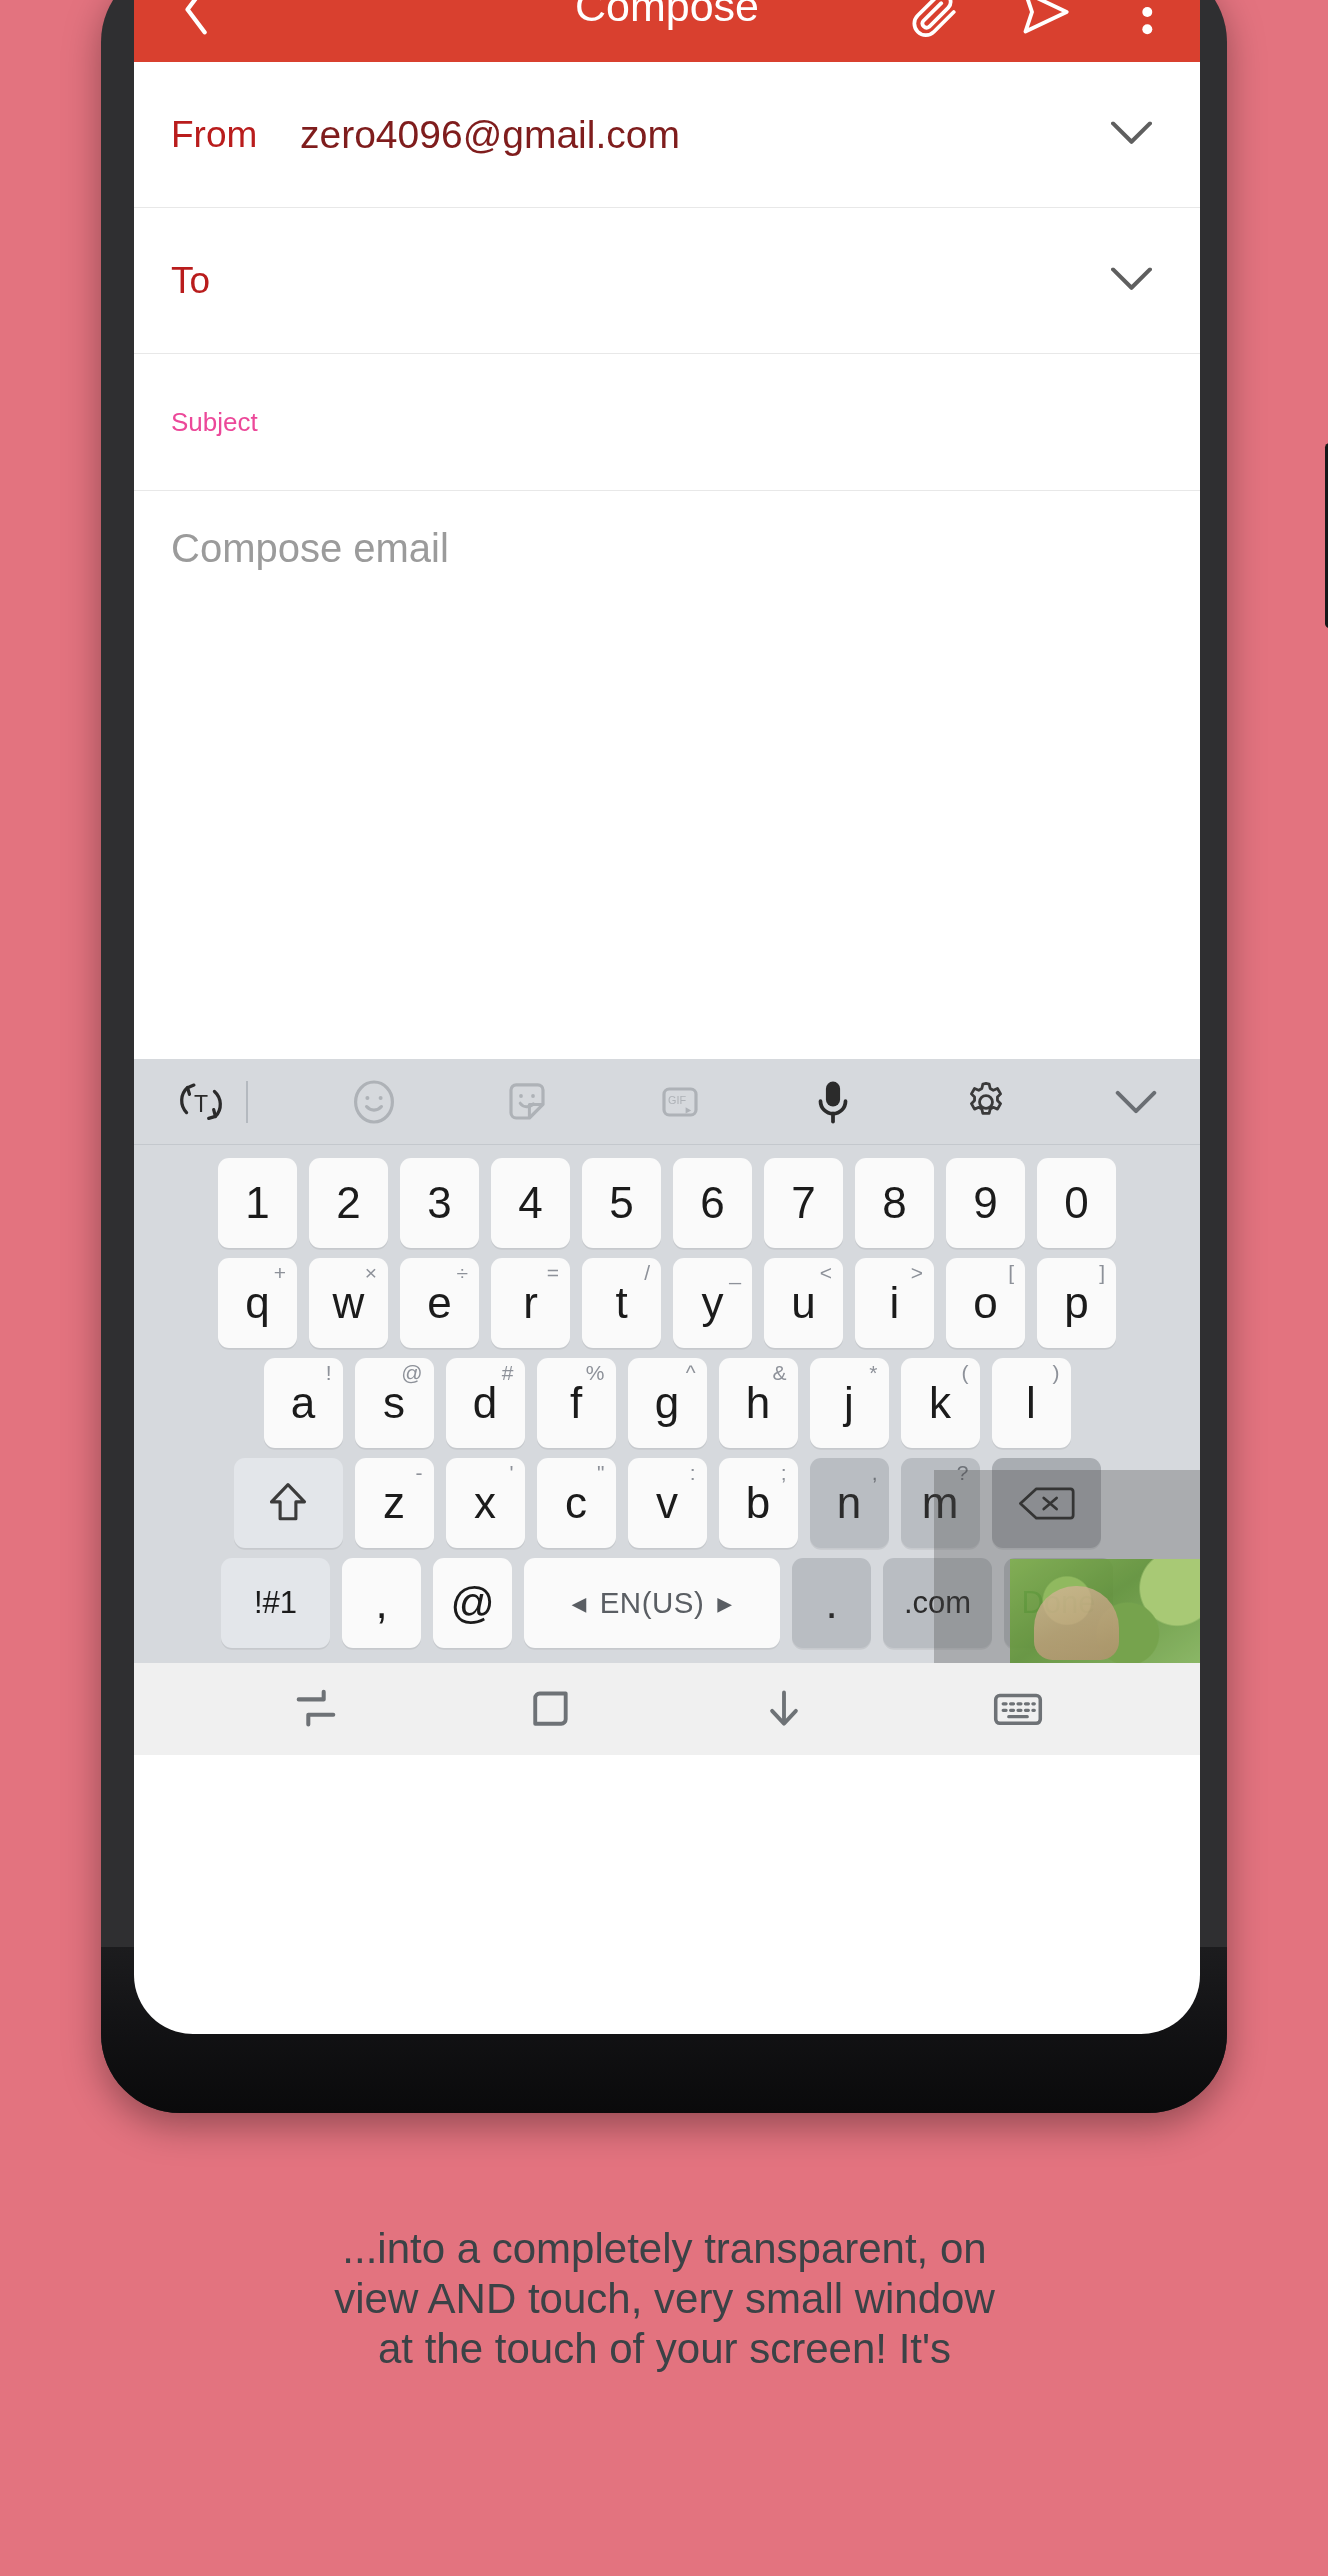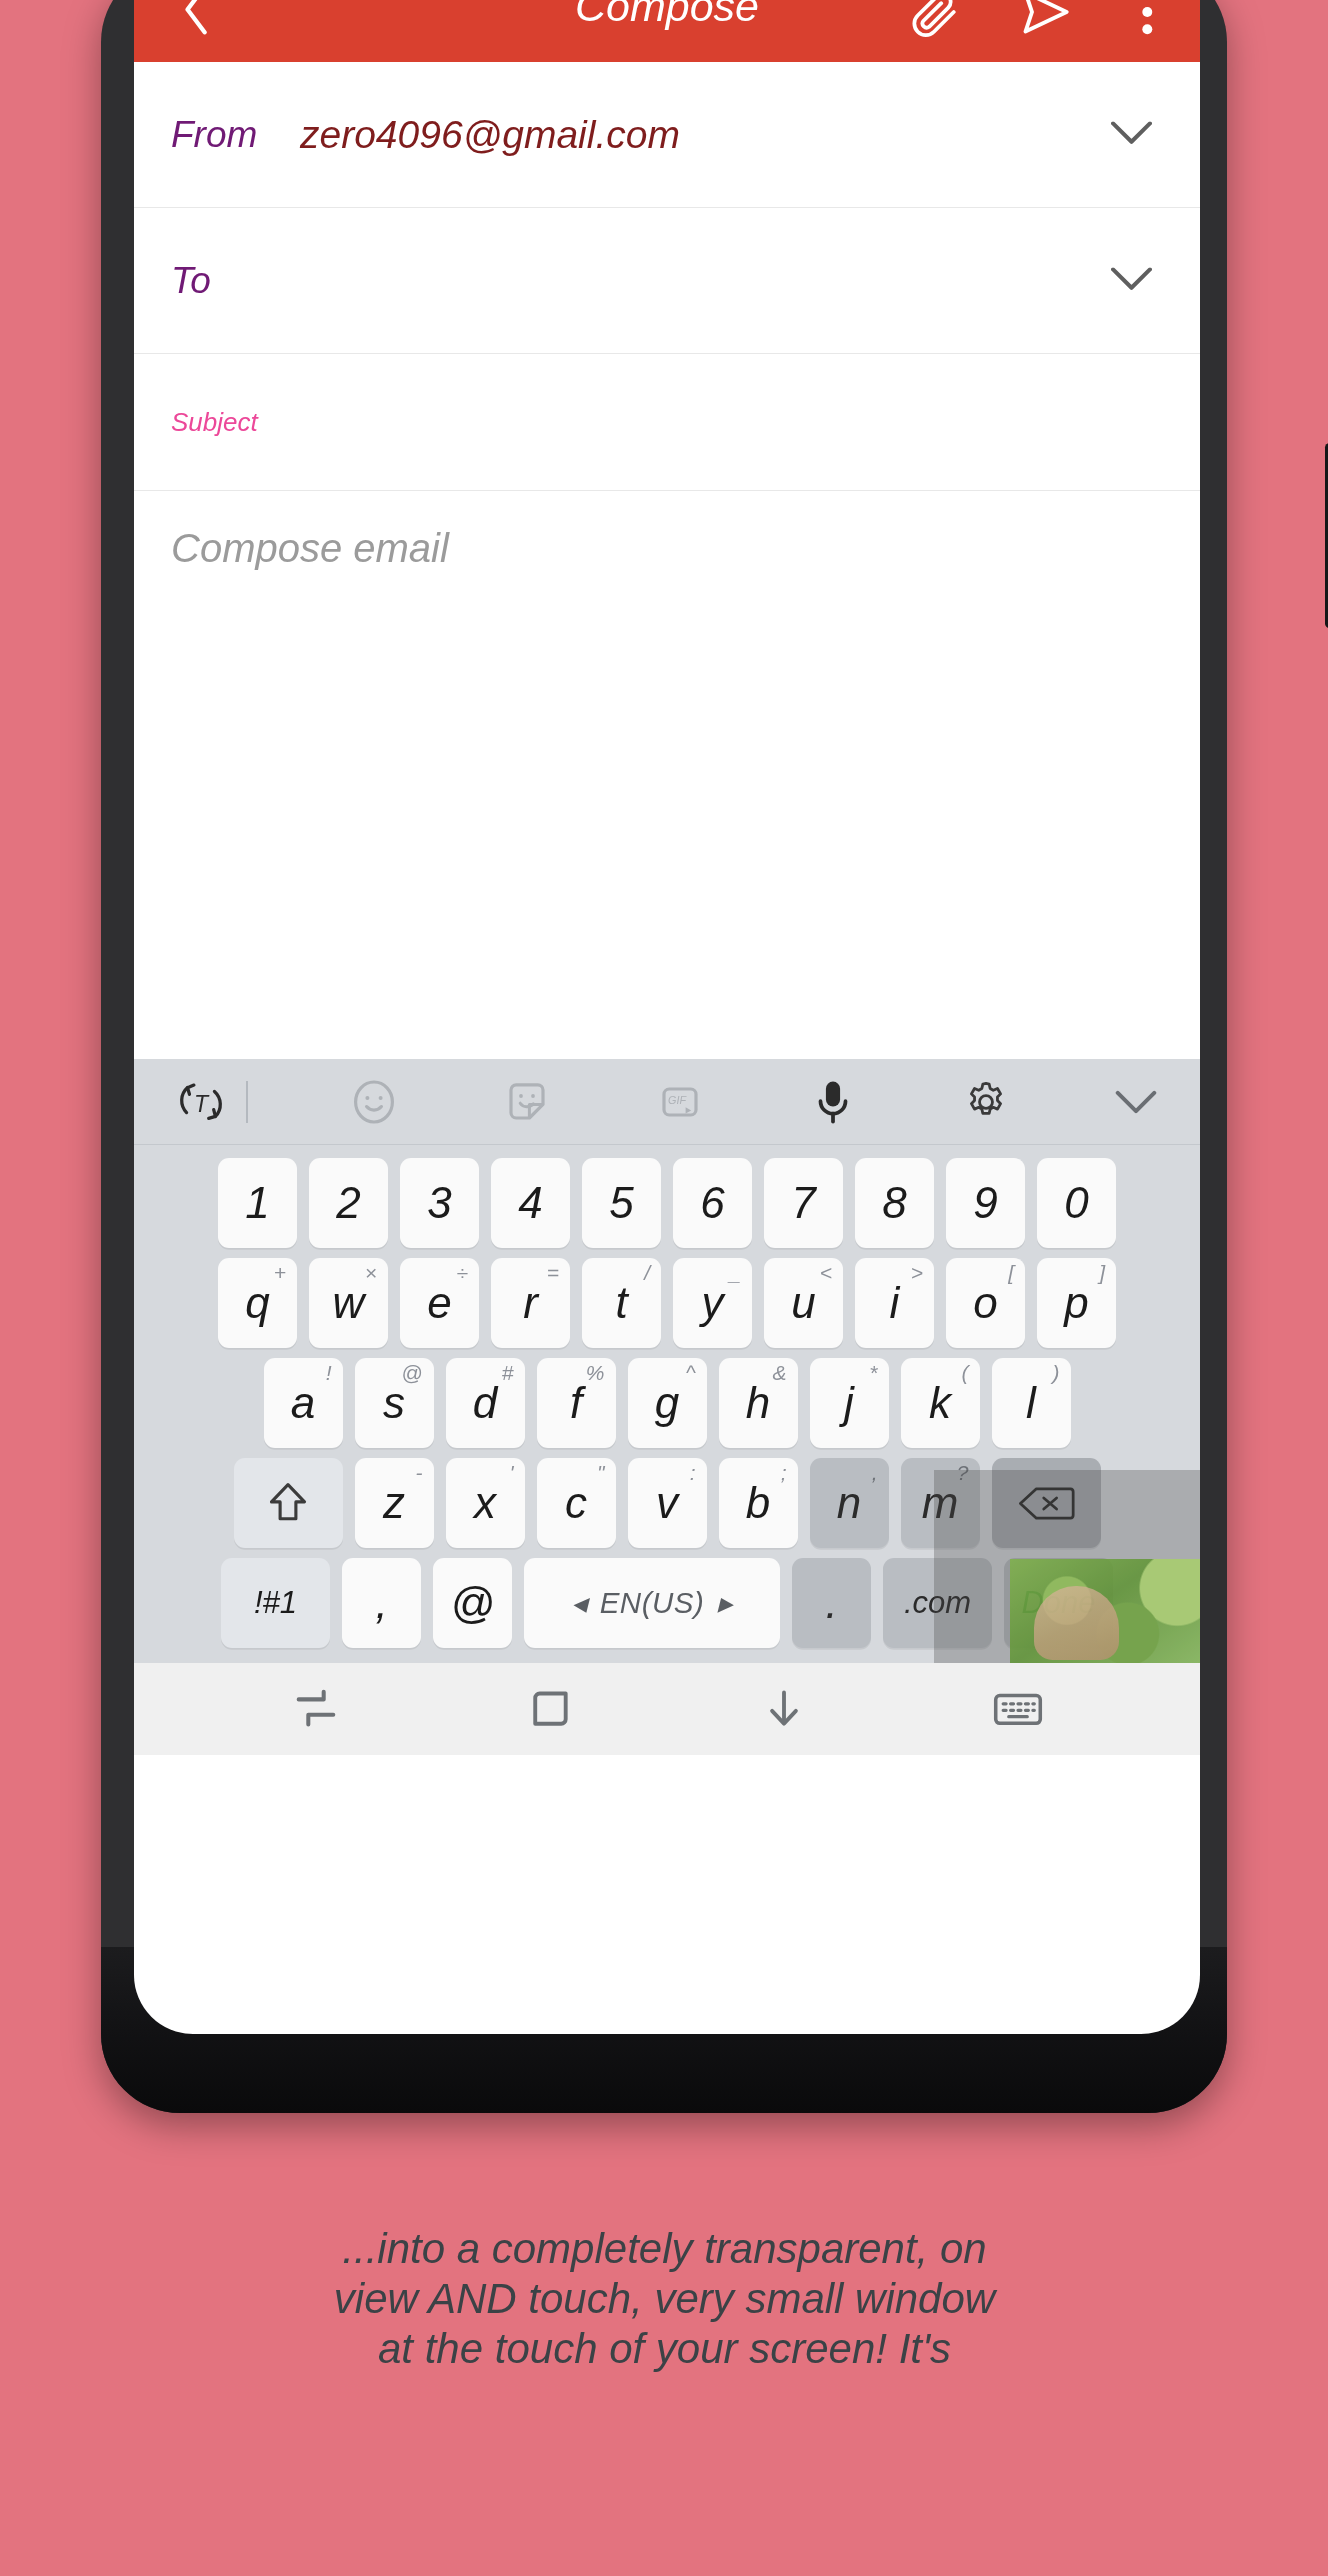--- a/index.html
+++ b/index.html
@@ -2,21 +2,21 @@
 <html style="font-size:14.8px"><head>
 <meta charset="utf-8">
 <style>
   * { box-sizing: border-box; margin: 0; padding: 0; }
   html, body {
     width: 1329px; height: 2576px;
     background: #e3737f;
     font-family: "Liberation Sans", sans-serif;
     overflow: hidden;
   }
-  #root { position: relative; width: 1329px; height: 1944px; background: #e3737f; font-style: italic; }
+  #root { position: relative; width: 1329px; height: 1944px; background: #e3737f; }
 
   
   .phone-frame {
     position: absolute; left: 101px; top: -37px;
     width: 1126px; height: 2150px;
     background: #2f2f31;
     border-radius: 79px;
     box-shadow: 0 13px 37px rgba(0,0,0,.35);
   }
   .phone-bottom-shade {
@@ -57,21 +57,21 @@
   .ab-more { right: 44px; }
   .ab-icon svg { display: block; }
 
   
   .field {
     position: relative; height: 146px; border-bottom: 1.8px solid #e8e8e8;
     display: flex; align-items: center; padding: 0 37px;
     background: #fff;
   }
   .field-label {
-    font-size: 37px; color: #701a75; width: 129px; flex: none;
+    font-size: 37px; color: #b91c1c; width: 129px; flex: none;
   }
   .field-value { font-size: 39px; color: #7f1d1d; }
   .field-chevron { position: absolute; right: 48px; top: 50%; transform: translateY(-50%); }
   .field-subject {
     height: 137px; border-bottom: 1.8px solid #e8e8e8;
     display: flex; align-items: center; padding: 0 37px; background: #fff;
   }
   .field-subject .ph { font-size: 26px; color: #ec4899; }
   .body-area {
     height: 568px; background: #fff; padding: 35px 37px 17px 37px;

